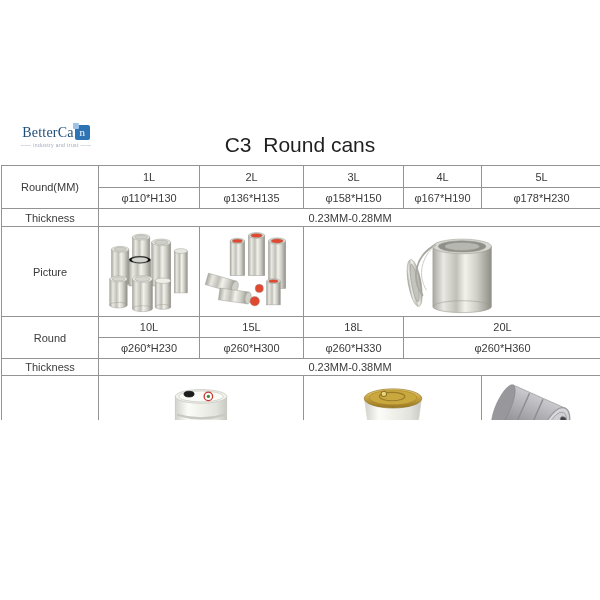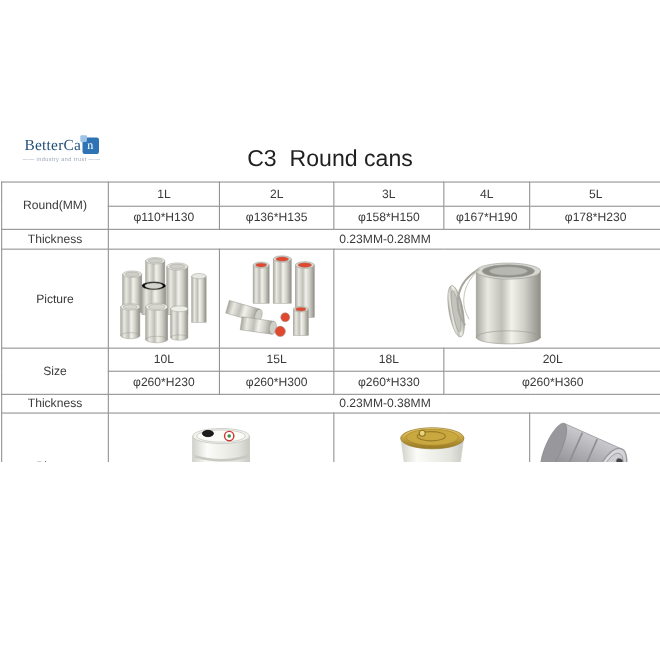--- a/index.html
+++ b/index.html
@@ -200,21 +200,21 @@
             <ellipse cx="85" cy="18" rx="26" ry="6.2" fill="#8f8f89"></ellipse>
             <ellipse cx="85" cy="18" rx="19" ry="4.4" fill="#b7b7b1"></ellipse>
             <path d="M56,16 C34,28 28,52 42,72" fill="none" stroke="#a8a8a0" stroke-width="2"></path>
             <path d="M56,16 C40,30 36,50 46,66" fill="none" stroke="#c8c8c0" stroke-width="1"></path>
           </g>
         </svg>
       </td>
     </tr>
 
     <tr style="height:21px">
-      <td class="lab" rowspan="2">Size</td>
+      <td class="lab" rowspan="2">Round</td>
       <td>10L</td>
       <td>15L</td>
       <td>18L</td>
       <td colspan="2">20L</td>
     </tr>
     <tr style="height:21px">
       <td>φ260*H230</td>
       <td>φ260*H300</td>
       <td>φ260*H330</td>
       <td colspan="2">φ260*H360</td>

